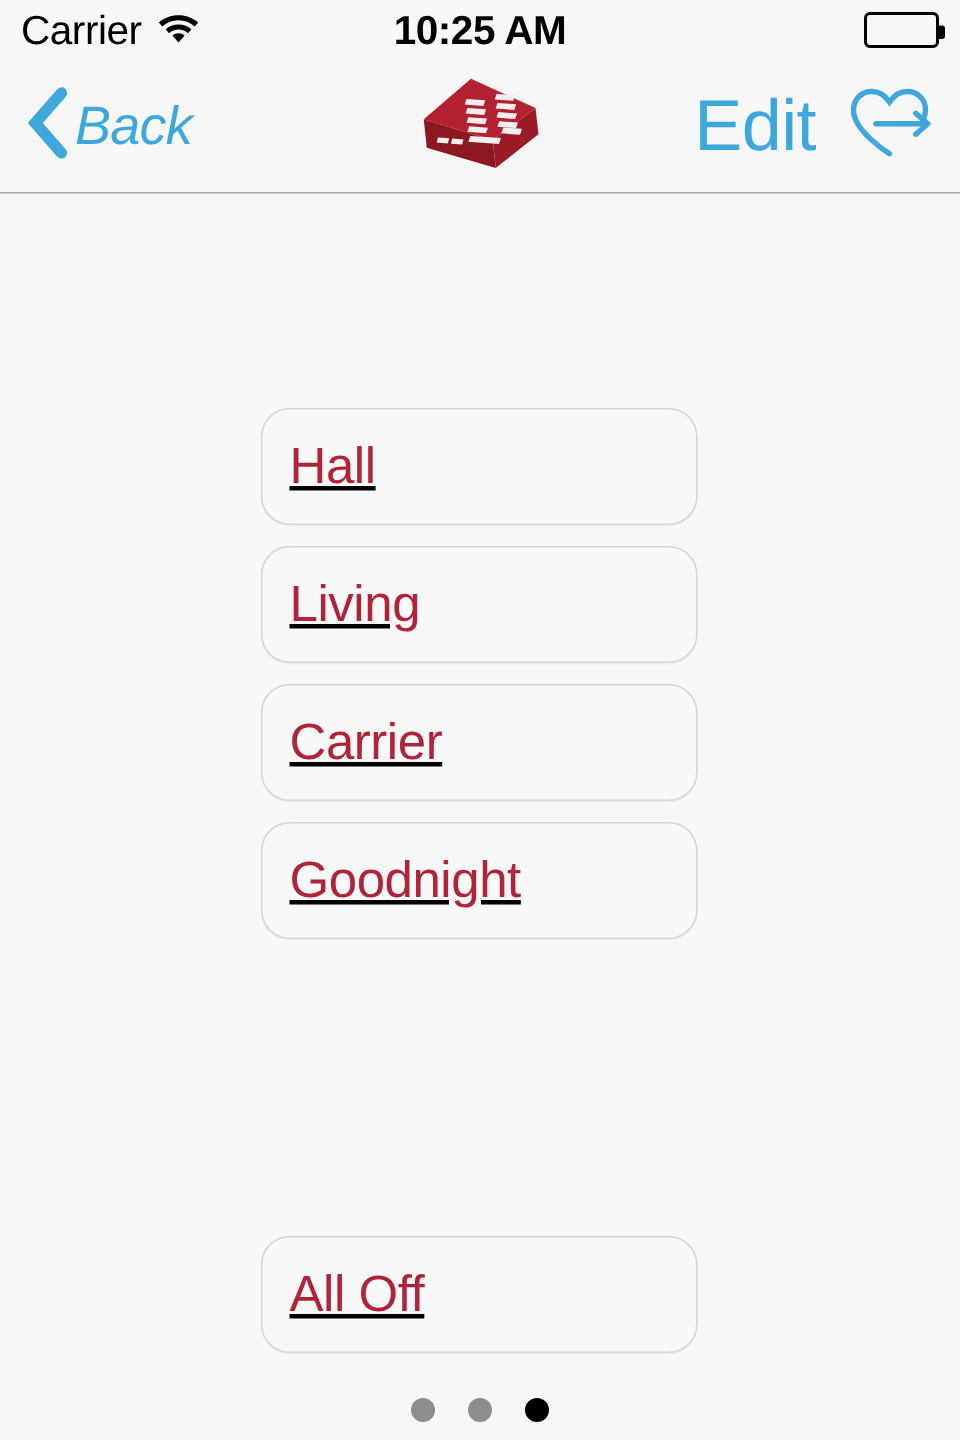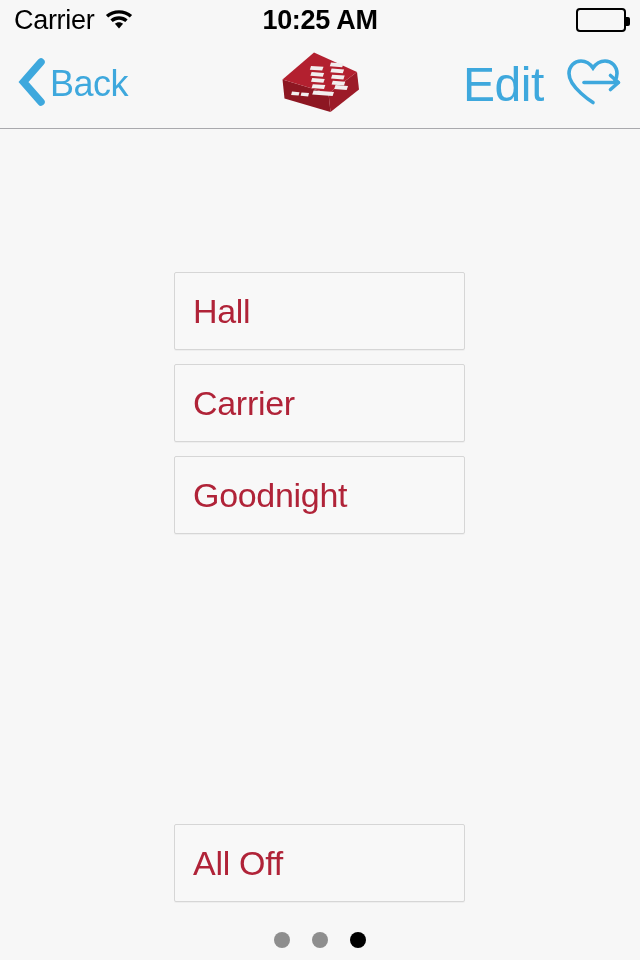--- a/index.html
+++ b/index.html
@@ -105,20 +105,21 @@
     align-items: center;
     gap: 4px;
     cursor: pointer;
     flex: 0 0 auto;
   }
   .chevron-left { display: block; }
   .nav-back-label {
     font-size: 36px;
     color: #3ea8dd;
     letter-spacing: -0.5px;
+    font-style: italic;
   }
   .nav-center {
     position: absolute;
     left: 0; right: 0;
     display: flex;
     justify-content: center;
     align-items: center;
     pointer-events: none;
   }
   .nav-right {
@@ -161,27 +162,28 @@
     top: 142px;
     left: 174px;
     width: 291px;
   }
 
   .scene-button {
     width: 291px;
     height: 78px;
     background: #f8f8f8;
     border: 1px solid #d6d6d6;
-    border-radius: 2px;
+    border-radius: 19px;
     display: flex;
     align-items: center;
     padding-left: 18px;
     margin-bottom: 14px;
     cursor: pointer;
     box-shadow: 0 1px 0 rgba(0,0,0,0.035);
+    text-decoration: underline;
   }
   .scene-button-label {
     font-size: 34px;
     color: #b02338;
     letter-spacing: -0.3px;
     line-height: 1;
   }
 
   .all-off-wrap {
     position: absolute;
@@ -298,20 +300,23 @@
   </div>
 
   <div class="content">
 
 
     <div class="button-list">
       <div class="scene-button">
         <span class="scene-button-label">Hall</span>
       </div>
       <div class="scene-button">
+        <span class="scene-button-label">Living</span>
+      </div>
+      <div class="scene-button">
         <span class="scene-button-label">Carrier</span>
       </div>
       <div class="scene-button">
         <span class="scene-button-label">Goodnight</span>
       </div>
     </div>
 
     <div class="all-off-wrap">
       <div class="scene-button">
         <span class="scene-button-label">All Off</span>

